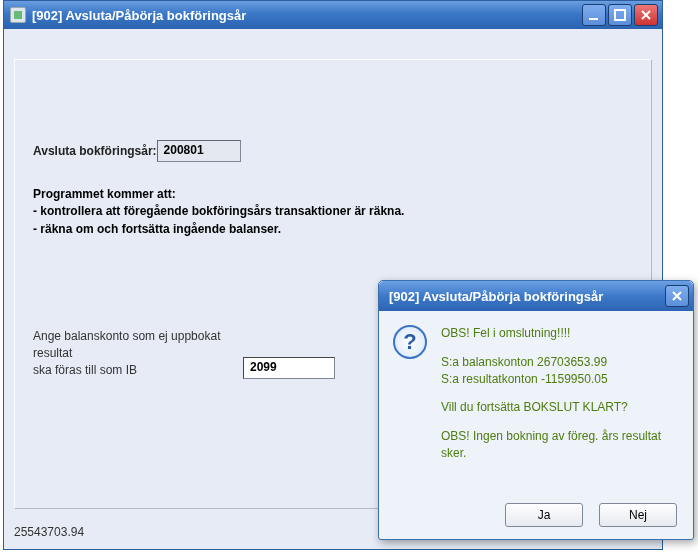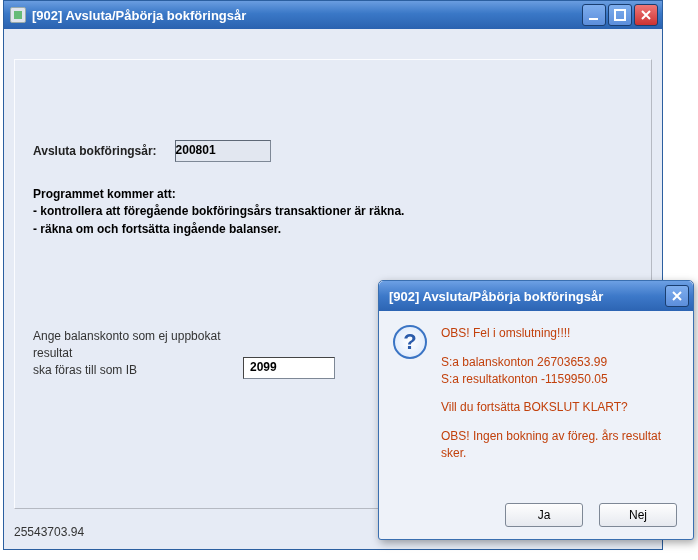--- a/index.html
+++ b/index.html
@@ -70,28 +70,28 @@
     left:10px; right:10px; top:30px; bottom:40px;
     background:#e6ebf5;
     border:1px solid #b5b9c2;
     border-top-color:#fbfcff;
     border-left-color:#fbfcff;
     padding: 80px 18px 18px 18px;
   }
 
   .row { margin-bottom: 6px; }
   .lbl { font-weight: bold; color:#222; }
-  .year-row { display:flex; align-items:center; gap:18px; margin-bottom:24px;}
+  .year-row { display:flex; align-items:center; margin-bottom:24px;}
   .year-input {
-    width:96px; height:22px;
+    width:84px; height:22px;
     background:#e2e7f0;
     border:1px solid #7e8896;
     border-top-color:#5e6876;
     border-left-color:#5e6876;
-    padding:2px 0;
+    padding:2px 6px;
     font-weight:bold;
   }
   .info-block { font-weight:bold; line-height:1.45; margin-bottom:90px;}
 
   .acct-label { font-size:12px; color:#333; line-height:1.4; width:210px;}
   .acct-row { display:flex; align-items:flex-end; }
   .acct-input{
     width:92px; height:22px;
     border:1px solid #7e8896;
     border-top-color:#444;
@@ -140,21 +140,21 @@
     padding:14px 14px 0 14px;
     display:flex;gap:14px;
   }
   .dlg-icon{
     width:34px;height:34px;flex:0 0 34px;
     border:2px solid #3a74c4;border-radius:50%;
     background:radial-gradient(#fff,#d6e5fb);
     color:#2a5bab;font-weight:bold;font-size:22px;
     display:flex;align-items:center;justify-content:center;
   }
-  .dlg-text{flex:1;color:#c2410c;font-size:12px;line-height:1.4;}
+  .dlg-text{flex:1;color:#4d7c0f;font-size:12px;line-height:1.4;}
   .dlg-text p{margin:0 0 12px 0;}
   .dlg-btns{
     display:flex;justify-content:flex-end;gap:16px;
     padding:8px 16px 12px 0;
   }
   .btn{
     min-width:78px;height:24px;
     border:1px solid #7e8896;border-radius:3px;
     background:linear-gradient(#fefefe,#e6e9ef);
     font-size:12px;

